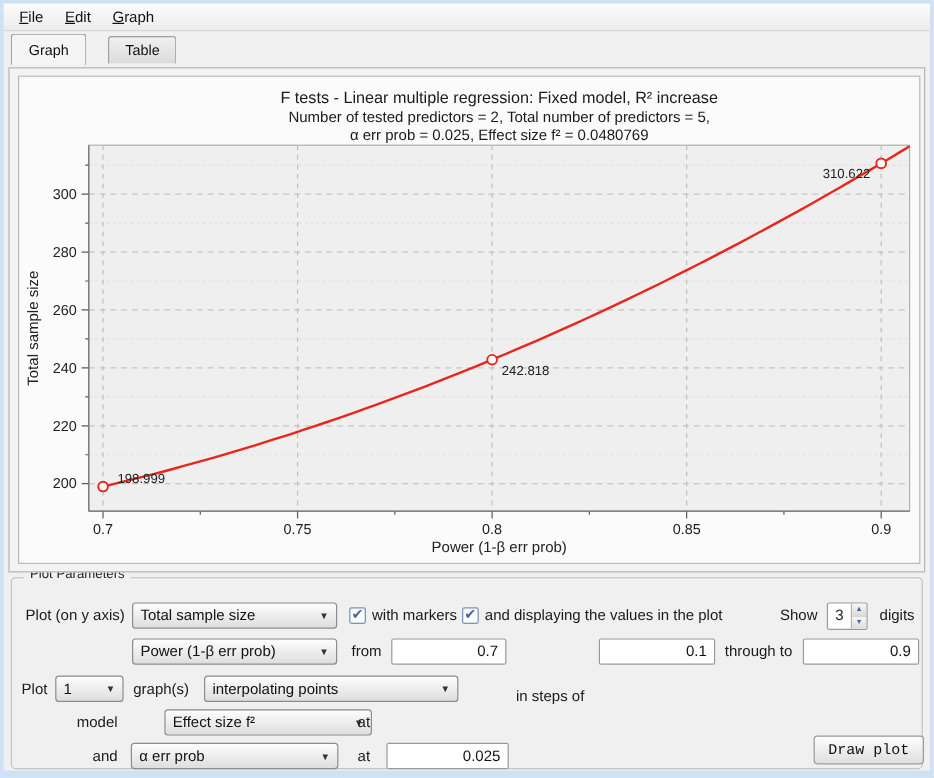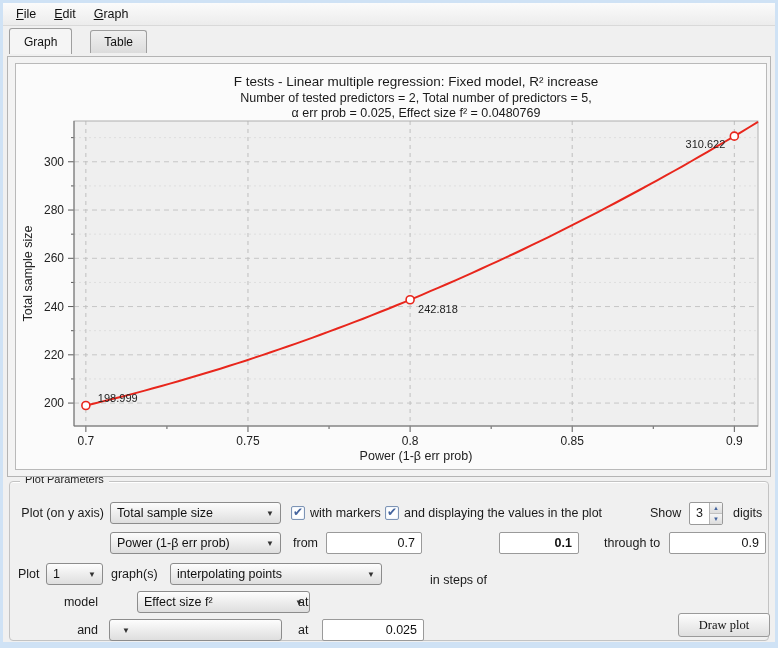--- a/index.html
+++ b/index.html
@@ -91,21 +91,21 @@
   .spin-up,.spin-down{
     flex:1;font-size:6px;line-height:10px;text-align:center;color:#44649e;
     background:linear-gradient(#f6f6f6,#dcdcdc);cursor:default;
   }
   .spin-up{border-bottom:1px solid #c0c0c0;}
   
   .push-button{
     position:absolute;height:24px;
     background:linear-gradient(#fdfdfd,#dfdfdf);
     border:1px solid #9a9a9a;border-radius:3px;
-    font-family:Liberation Serif, serif;font-size:12.5px;color:#111;
+    font-family:Liberation Mono, monospace;font-size:12.5px;color:#111;
     text-align:center;cursor:default;
   }
 </style>
 </head>
 <body>
 
 <div class="window">
 
   <div class="menu-bar" id="menu-bar">
       <span class="menu-item">File</span>
@@ -216,21 +216,21 @@
     </div>
     <span class="pp-label" style="left:723px;top:20px;">digits</span>
 
     <div class="combo" style="left:100px;top:50px;width:171px;">
       <span class="combo-text">Power (1-β err prob)</span>
       <span class="combo-arrow">▼</span>
     </div>
     <span class="pp-label" style="left:283px;top:50px;">from</span>
     <input class="pp-input" style="left: 316px; top: 50px; width: 96px;" value="0.7">
     <span class="pp-label" style="left:420px;top:50px;margin-top:37px;">in steps of</span>
-    <input class="pp-input" style="left: 489px; top: 50px; width: 80px; font-weight: bold;" value="0.1">
+    <input class="pp-input" style="left: 489px; top: 50px; width: 97px;" value="0.1">
     <span class="pp-label" style="left:594px;top:50px;">through to</span>
     <input class="pp-input" style="left: 659px; top: 50px; width: 97px;" value="0.9">
 
     <span class="pp-label" style="left:8px;top:81px;">Plot</span>
     <div class="combo" style="left:36px;top:81px;width:57px;">
       <span class="combo-text">1</span>
       <span class="combo-arrow">▼</span>
     </div>
     <span class="pp-label" style="left:101px;top:81px;">graph(s)</span>
     <div class="combo" style="left:160px;top:81px;width:212px;">
@@ -240,20 +240,21 @@
 
     <span class="pp-label right" style="left:0;top:109px;width:88px;">model</span>
     <div class="combo" style="left:99px;top:109px;width:173px;margin-left:28px;">
       <span class="combo-text">Effect size f²</span>
       <span class="combo-arrow">▼</span>
     </div>
     <span class="pp-label" style="left:288px;top:109px;">at</span>
 
     <span class="pp-label right" style="left:0;top:137px;width:88px;">and</span>
     <div class="combo" style="left:99px;top:137px;width:173px;">
+      <span class="combo-text">α err prob</span>
       <span class="combo-arrow">▼</span>
     </div>
     <span class="pp-label" style="left:288px;top:137px;">at</span>
     <input class="pp-input" style="left: 312px; top: 137px; width: 102px;" value="0.025">
 
     <button class="push-button" style="left:668px;top:131px;width:92px;">Draw plot</button>
   </div>
 
 </div>
 

